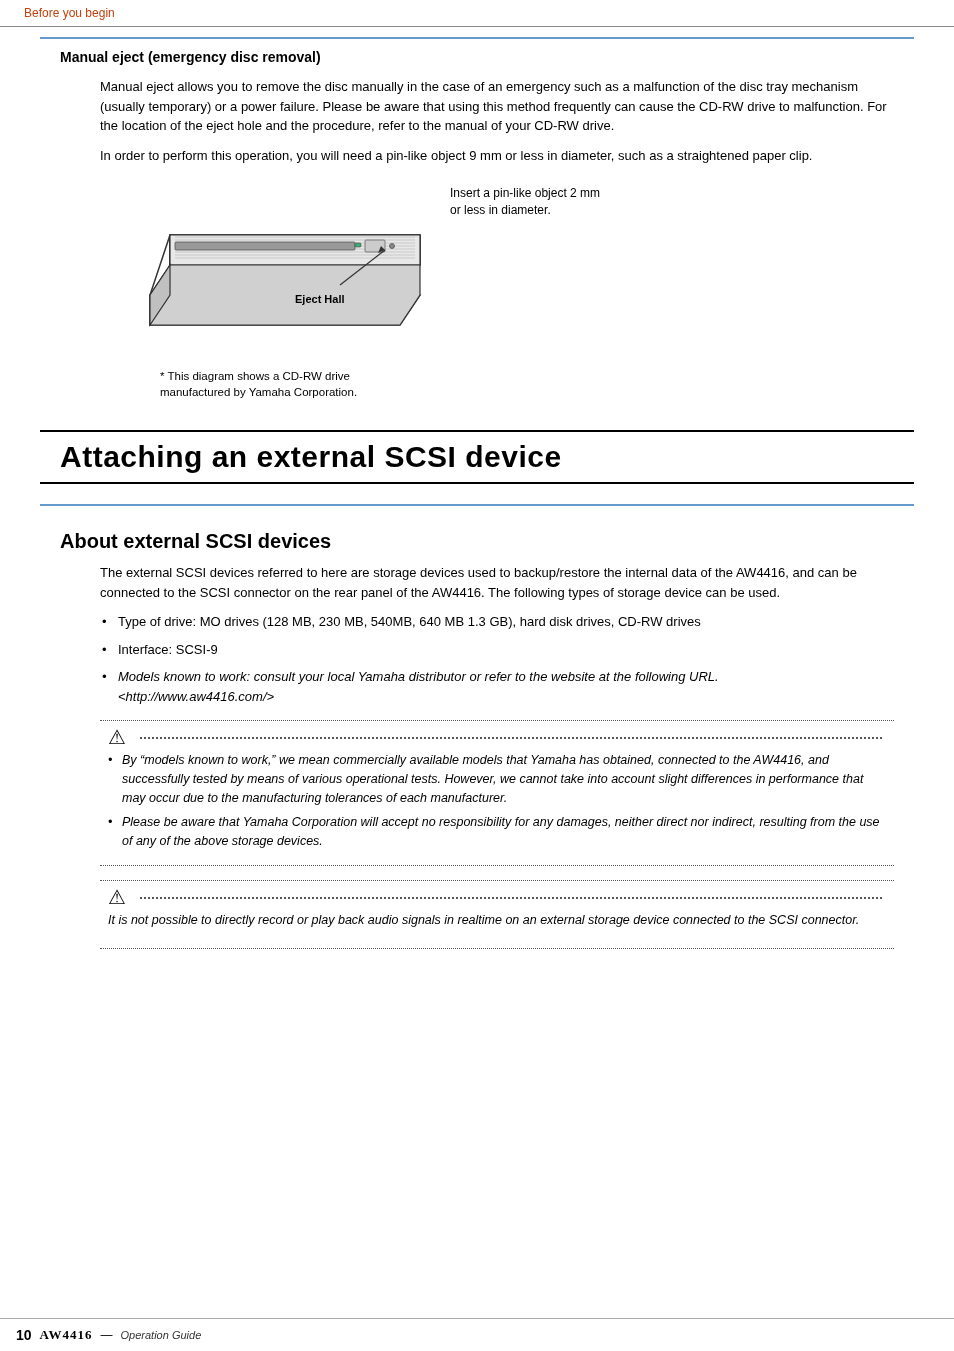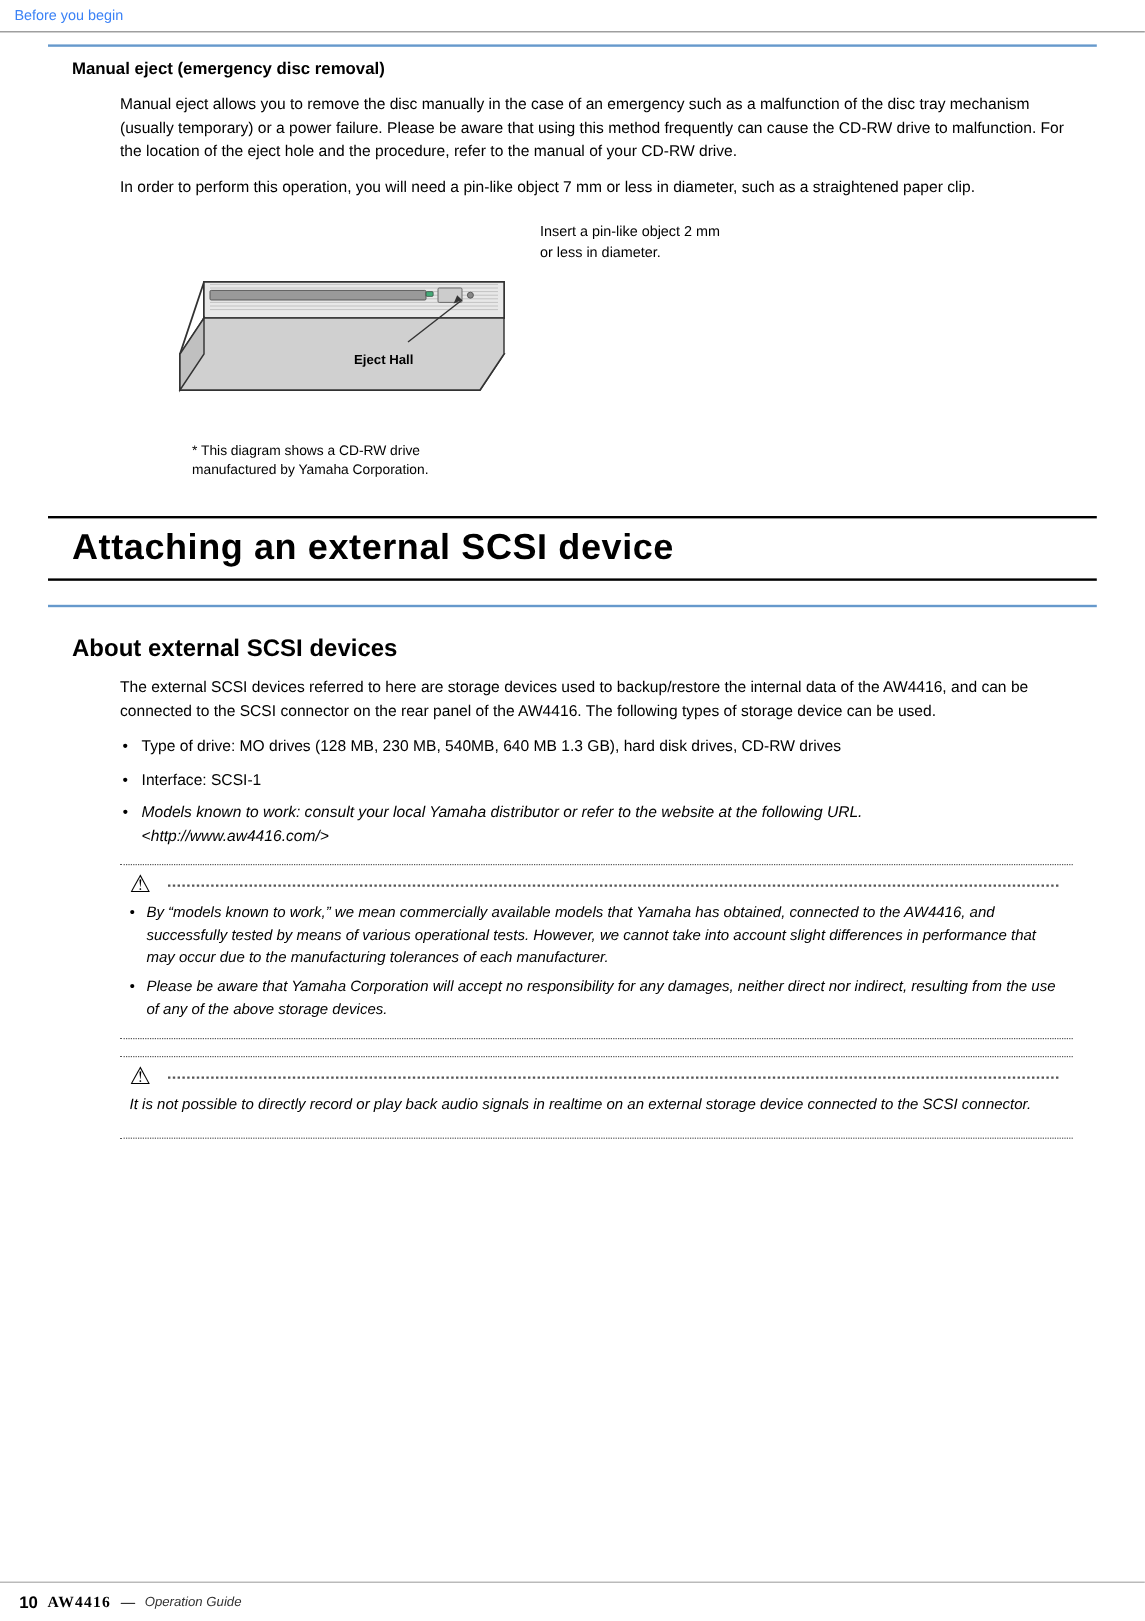--- a/index.html
+++ b/index.html
@@ -17,23 +17,23 @@
       width: 954px;
       min-height: 1351px;
       background: #fff;
       padding: 0;
       position: relative;
     }
 
     
     .breadcrumb-bar {
       border-bottom: 1px solid #888;
-      padding: 6px 12px;
+      padding: 6px 24px;
       font-size: 12px;
-      color: #3b82f6;
+      color: #c2410c;
     }
 
     
     .content {
       padding: 10px 40px 20px 40px;
     }
 
     
     .section-manual-eject {
       border-top: 2px solid #6699cc;
@@ -243,21 +243,21 @@
     <span>Before you begin</span>
   </div>
 
   <div class="content">
 
     <div class="section-manual-eject">
       <h2 class="section-title-h2">Manual eject (emergency disc removal)</h2>
 
       <div class="section-body">
         <p>Manual eject allows you to remove the disc manually in the case of an emergency such as a malfunction of the disc tray mechanism (usually temporary) or a power failure. Please be aware that using this method frequently can cause the CD-RW drive to malfunction. For the location of the eject hole and the procedure, refer to the manual of your CD-RW drive.</p>
-        <p>In order to perform this operation, you will need a pin-like object 7 mm or less in diameter, such as a straightened paper clip.</p>
+        <p>In order to perform this operation, you will need a pin-like object 9 mm or less in diameter, such as a straightened paper clip.</p>
 
         <div class="diagram-area">
 
           <div class="diagram-svg-wrapper">
             <svg width="310" height="160" viewBox="0 0 310 160" xmlns="http://www.w3.org/2000/svg">
 
               <polygon points="30,140 280,140 300,110 50,80" fill="none" stroke="#333" stroke-width="1.5"></polygon>
 
               <polygon points="50,80 300,80 300,50 50,50" fill="none" stroke="#333" stroke-width="1.5"></polygon>
 
@@ -316,21 +316,21 @@
     </div>
 
     <div class="section-about">
       <h3 class="section-title-h3">About external SCSI devices</h3>
 
       <div class="section-body">
         <p>The external SCSI devices referred to here are storage devices used to backup/restore the internal data of the AW4416, and can be connected to the SCSI connector on the rear panel of the AW4416. The following types of storage device can be used.</p>
 
         <ul class="bullet-list">
           <li style="white-space:pre-line;">Type of drive: MO drives (128 MB, 230 MB, 540MB, 640 MB 1.3 GB), hard disk drives, CD-RW drives</li>
-          <li>Interface: SCSI-1</li>
+          <li>Interface: SCSI-9</li>
           <li style="white-space:pre-line;font-style:italic;">Models known to work: consult your local Yamaha distributor or refer to the website at the following URL.
 &lt;http://www.aw4416.com/&gt;</li>
         </ul>
 
         <div class="warning-box">
           <div class="dotted-line">
             <span class="warning-icon">⚠</span>
             <div class="dotted-line-dots"></div>
           </div>
           <div class="warning-content">

